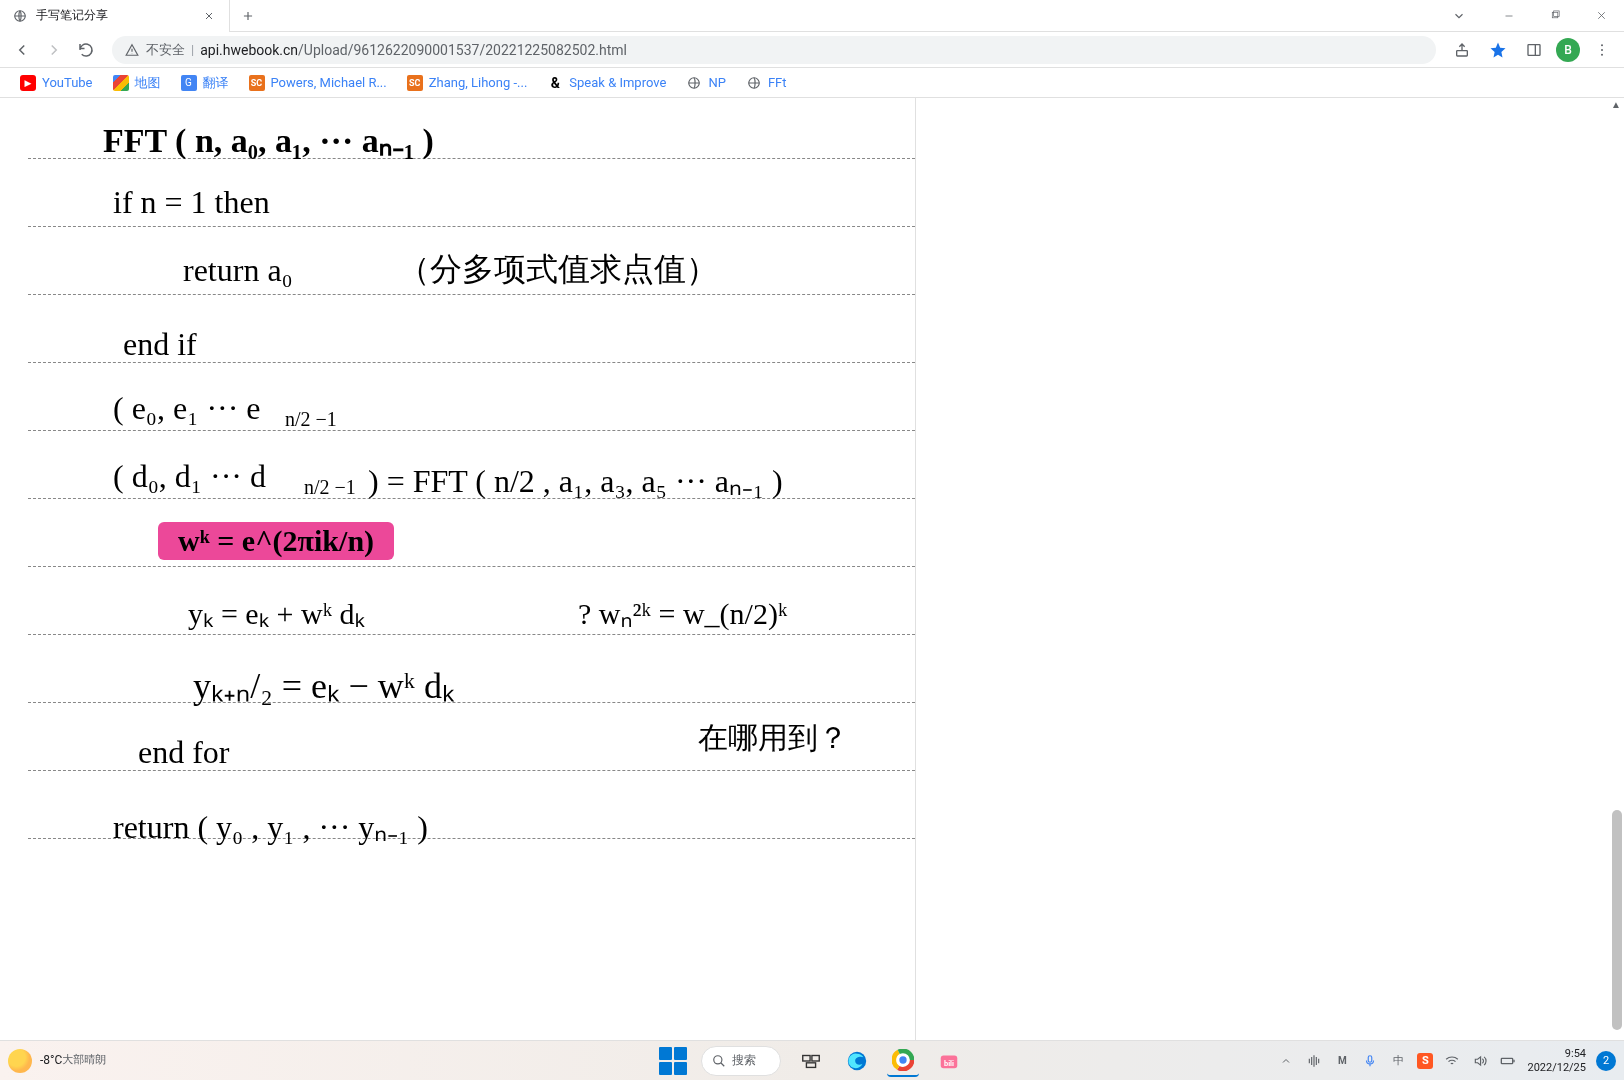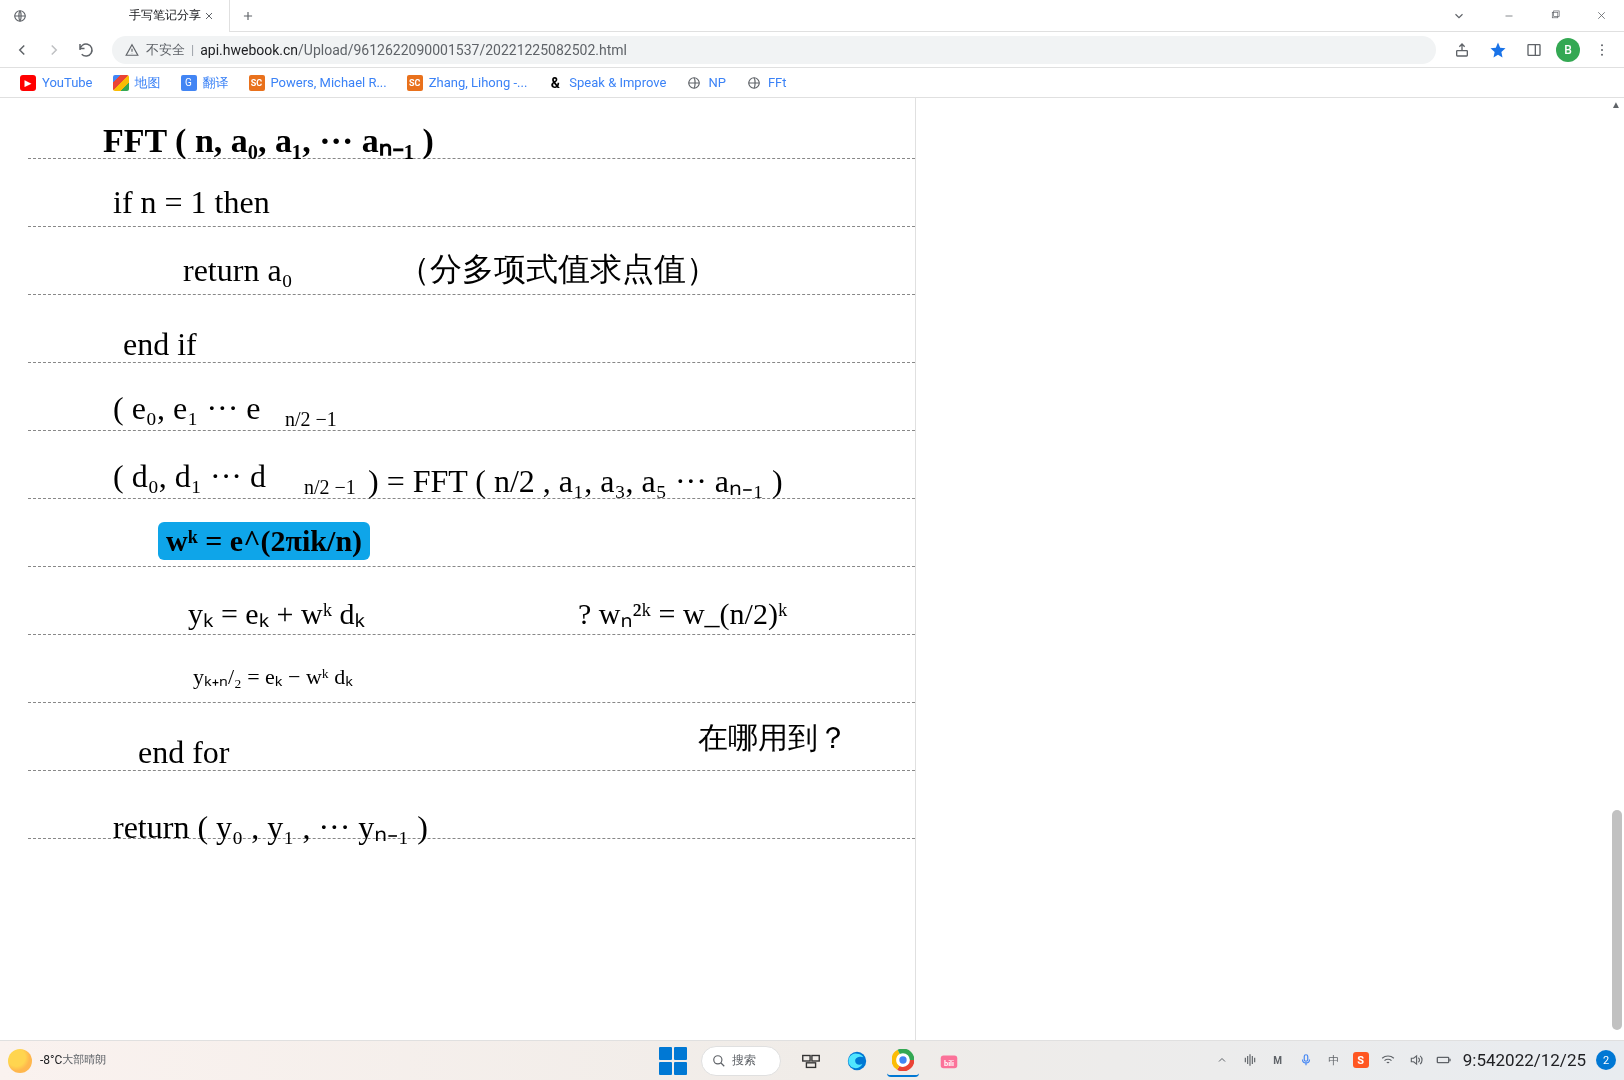--- a/index.html
+++ b/index.html
@@ -1,19 +1,19 @@
 <!DOCTYPE html>
 <html><head>
   <meta charset="utf-8">
   <style>
     * { margin: 0; padding: 0; box-sizing: border-box; font-family: -apple-system, BlinkMacSystemFont, "Segoe UI", Roboto, sans-serif; }
     body { width: 1624px; height: 1080px; overflow: hidden; background: #fff; position: relative; }
 
     
-    .titlebar { height: 32px; background: #fff; display: flex; align-items: center; border-bottom: 1px solid #e0e0e0; text-align: right; }
+    .titlebar { height: 32px; background: #fff; display: flex; align-items: center; border-bottom: 1px solid #e0e0e0; }
     .tab { display: flex; align-items: center; height: 32px; padding: 0 12px; background: #fff; border-right: 1px solid #e0e0e0; width: 230px; }
     .tab-favicon { width: 16px; height: 16px; margin-right: 8px; display: flex; align-items: center; justify-content: center; color: #5f6368; }
     .tab-title { font-size: 12px; color: #202124; flex: 1; white-space: nowrap; overflow: hidden; }
     .tab-close { width: 16px; height: 16px; display: flex; align-items: center; justify-content: center; color: #5f6368; cursor: pointer; }
     .newtab { width: 28px; height: 28px; display: flex; align-items: center; justify-content: center; color: #5f6368; cursor: pointer; margin-left: 4px; }
     .winctrls { margin-left: auto; display: flex; }
     .winbtn { width: 46px; height: 32px; display: flex; align-items: center; justify-content: center; color: #5f6368; cursor: pointer; }
     .winbtn.chev { margin-right: 4px; }
 
     
@@ -41,21 +41,21 @@
     .bm-gt { background: #4285f4; color:#fff; border-radius: 2px; font-size: 10px; }
     .bm-sc { background: #e9711c; color:#fff; font-size: 9px; border-radius: 2px; font-weight: bold; }
     .bm-amp { color: #000; font-weight: bold; font-size: 14px; }
     .bm-globe { color: #5f6368; }
 
     
     .viewport { position: absolute; top: 98px; bottom: 40px; left: 0; right: 0; background: #fff; overflow: hidden; }
     .page { width: 888px; height: 100%; margin-left: 28px; background: #fff; position: relative; border-right: 1px solid #e0e0e0; }
     .ruled { position: absolute; left: 0; right: 0; border-bottom: 1.5px dashed #888; }
     .hw { font-family: "Comic Sans MS", "Segoe Script", cursive; position: absolute; white-space: nowrap; color: #000; }
-    .hl { background: #0ea5e9; padding: 2px 8px; border-radius: 6px; }
+    .hl { background: #ec4899; padding: 2px 20px; border-radius: 6px; }
     .hwc { font-family: "KaiTi","STKaiti","Segoe Script",cursive; }
 
     
     .vscroll { position: absolute; right: 2px; top: 98px; bottom: 40px; width: 12px; }
     .vthumb { position: absolute; right: 0; width: 10px; height: 220px; bottom: 10px; background: #c1c1c1; border-radius: 5px; }
     .varrow { position: absolute; right: 0; top: 0; width: 12px; height: 12px; color: #5f6368; display: flex; align-items: center; justify-content: center; font-size: 10px; }
 
     
     .taskbar { position: absolute; bottom: 0; left: 0; right: 0; height: 40px; background: linear-gradient(90deg, #faf2ef 0%, #f0ece8 50%, #e8ecf0 100%); display: flex; align-items: center; padding: 0 8px; border-top: 1px solid #e0e0e0; }
     .weather { display: flex; align-items: center; gap: 8px; }
@@ -65,21 +65,21 @@
     .wdesc { font-size: 11px; color: #5f6368; }
     .center { position: absolute; left: 50%; transform: translateX(-50%); display: flex; align-items: center; gap: 14px; }
     .startbtn { width: 28px; height: 28px; display: grid; grid-template: 1fr 1fr / 1fr 1fr; gap: 2px; cursor: pointer; }
     .startbtn div { background: #0078d4; border-radius: 1px; }
     .search { height: 30px; width: 80px; background: #fff; border-radius: 15px; display: flex; align-items: center; padding: 0 10px; gap: 6px; color: #5f6368; border: 1px solid #e0e0e0; }
     .search span { font-size: 12px; }
     .tbicon { width: 32px; height: 32px; display: flex; align-items: center; justify-content: center; border-radius: 4px; cursor: pointer; }
     .tbicon svg { width: 22px; height: 22px; }
     .sys { margin-left: auto; display: flex; align-items: center; gap: 10px; color: #5f6368; font-size: 12px; }
     .sysicon { width: 18px; height: 18px; display: flex; align-items: center; justify-content: center; }
-    .clock { display: flex; flex-direction: row; align-items: flex-end; line-height: 1.2; font-size: 17px; color: #202124; }
+    .clock { display: flex; flex-direction: column; align-items: flex-end; line-height: 1.2; font-size: 11px; color: #202124; }
     .notif { width: 20px; height: 20px; background: #0078d4; color: #fff; border-radius: 50%; display: flex; align-items: center; justify-content: center; font-size: 11px; }
   </style>
 </head>
 <body>
 
 <div class="titlebar">
   <div class="tab">
     <span class="tab-favicon">
       <svg viewBox="0 0 24 24" width="14" height="14" fill="none" stroke="currentColor" stroke-width="2">
           <circle cx="12" cy="12" r="9"></circle>
@@ -254,21 +254,21 @@
 
     <span class="hw" style="left:85px; top:360px; font-size:32px;">( d₀, d₁ ··· d</span>
     <span class="hw" style="left:276px; top:378px; font-size:20px;">n/2 −1</span>
     <span class="hw" style="left:340px; top:360px; font-size:32px;">) = FFT ( n/2 , a₁, a₃, a₅ ··· aₙ₋₁ )</span>
 
     <span class="hw hl" style="left:130px; top:424px; font-size:30px; font-weight:bold;">wᵏ = e^(2πik/n)</span>
 
     <span class="hw" style="left:160px; top:494px; font-size:30px;">yₖ = eₖ + wᵏ dₖ</span>
     <span class="hw" style="left:550px; top:494px; font-size:30px;">?  wₙ²ᵏ = w_(n/2)ᵏ</span>
 
-    <span class="hw" style="left:165px; top:562px; font-size:22px;">yₖ₊ₙ/₂ = eₖ − wᵏ dₖ</span>
+    <span class="hw" style="left:165px; top:562px; font-size:36px;">yₖ₊ₙ/₂ = eₖ − wᵏ dₖ</span>
 
     <span class="hw" style="left:110px; top:636px; font-size:32px;">end for</span>
     <span class="hw hwc" style="left:670px; top:620px; font-size:30px;">在哪用到？</span>
 
     <span class="hw" style="left:85px; top:706px; font-size:32px;">return ( y₀ , y₁ , ··· yₙ₋₁ )</span>
   </div>
 </div>
 
 <div class="vscroll">
   <div class="varrow">▲</div>

